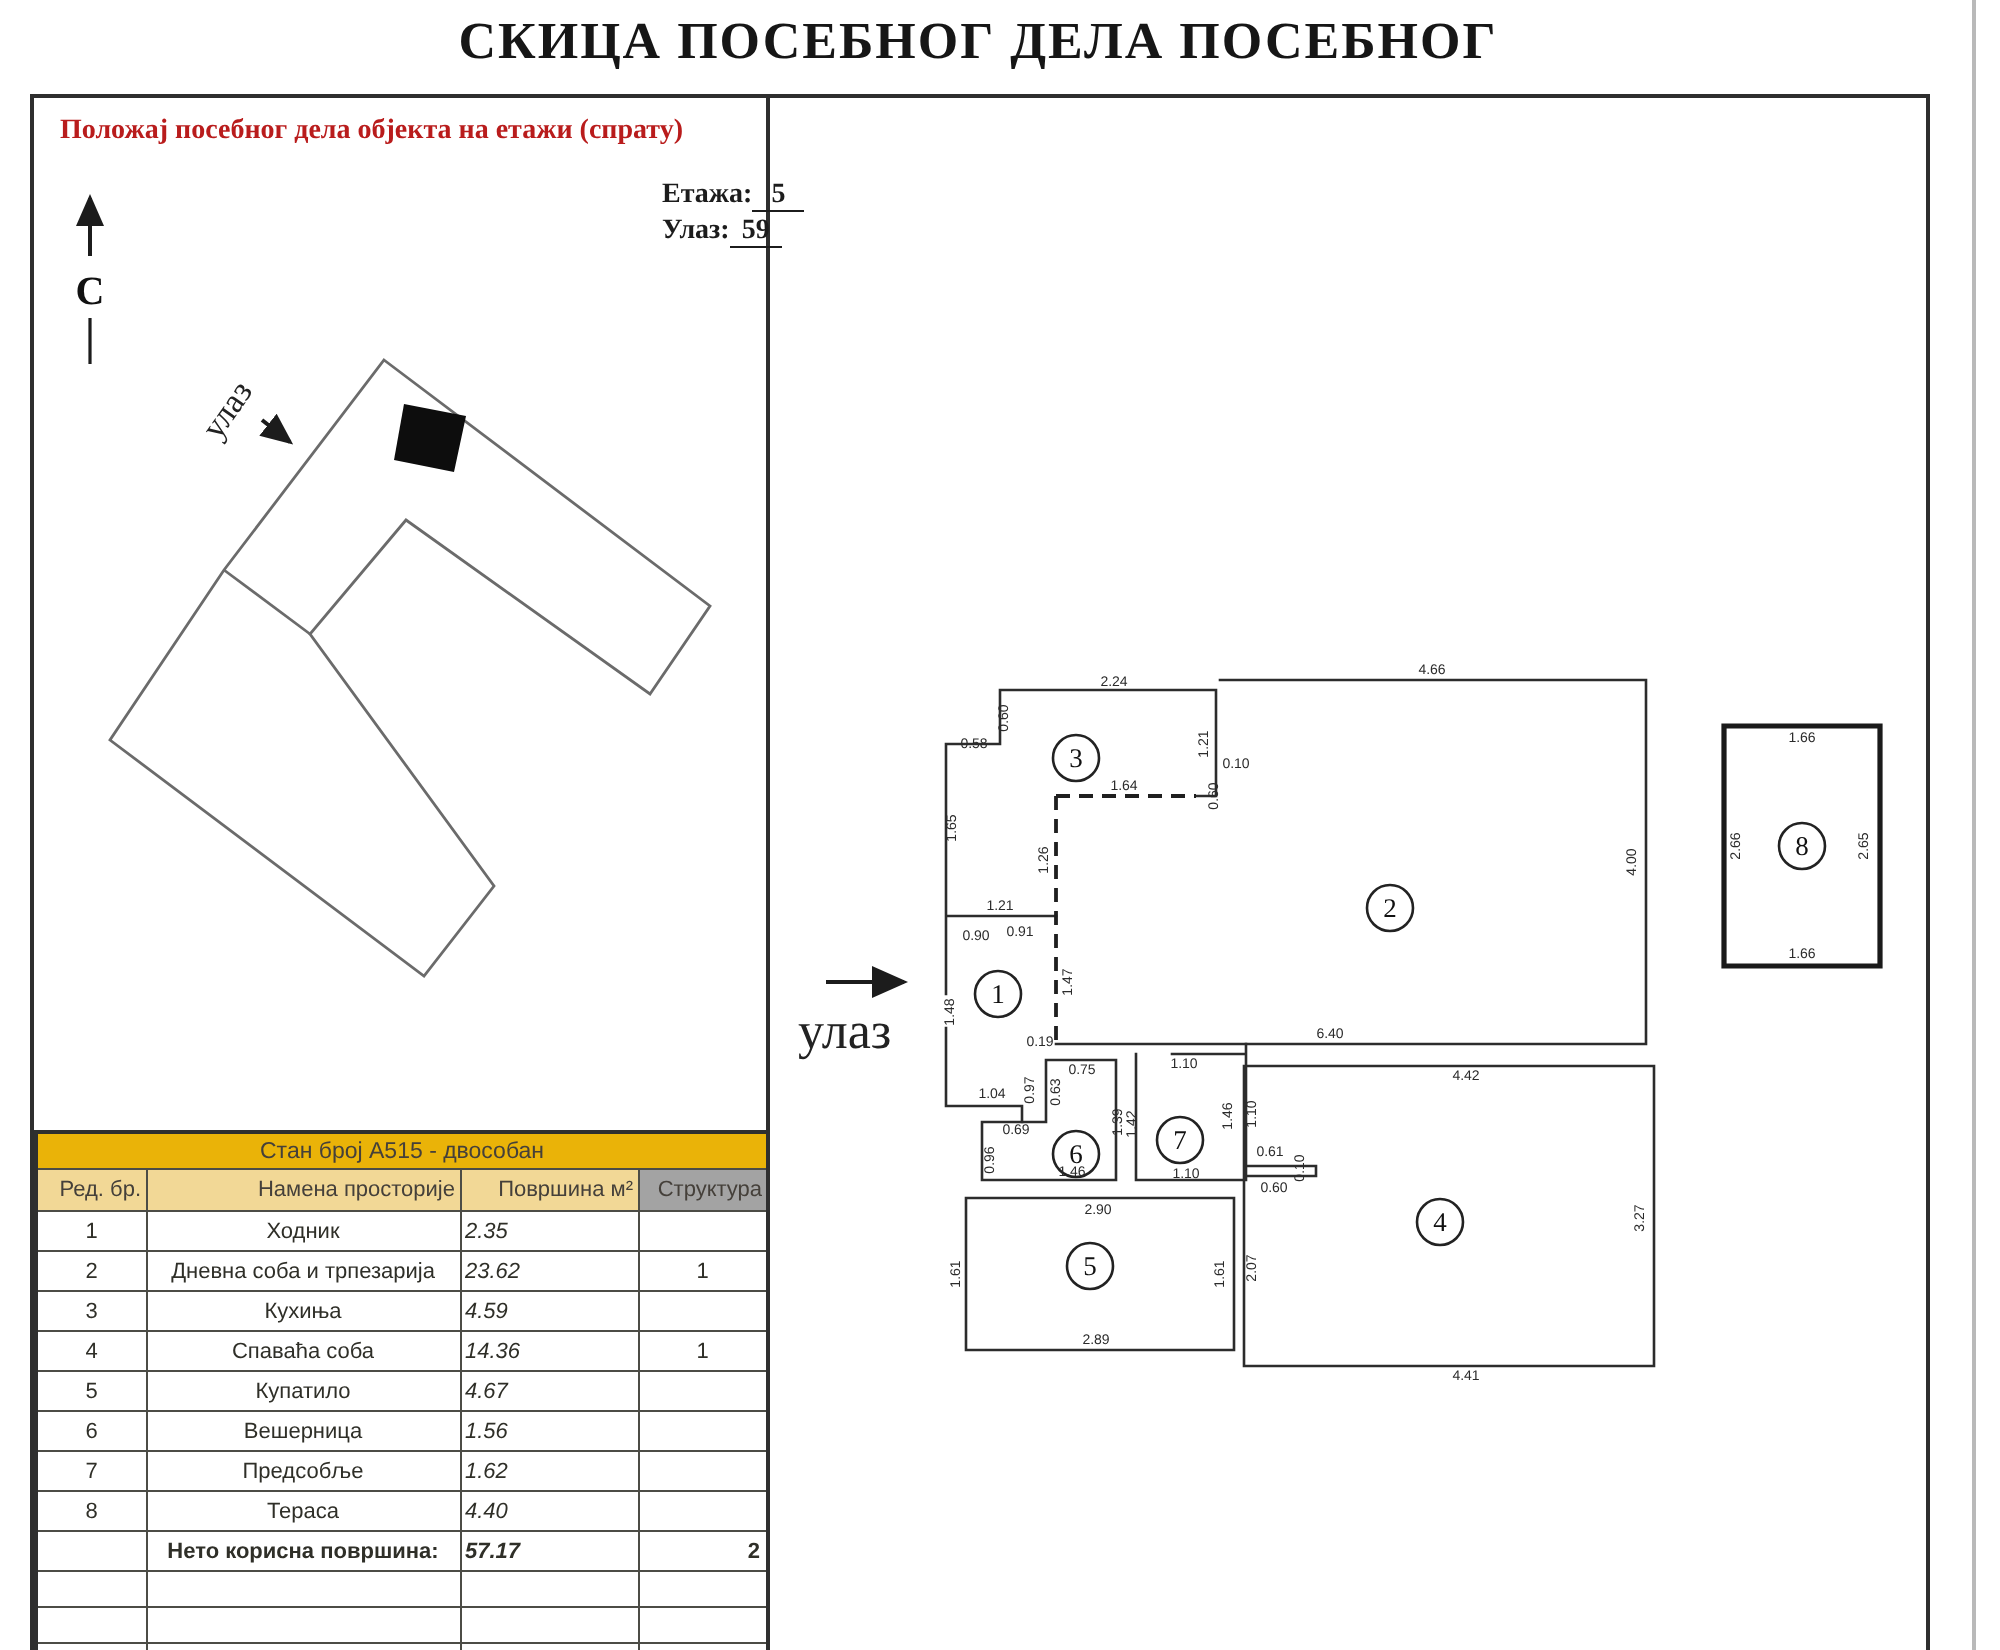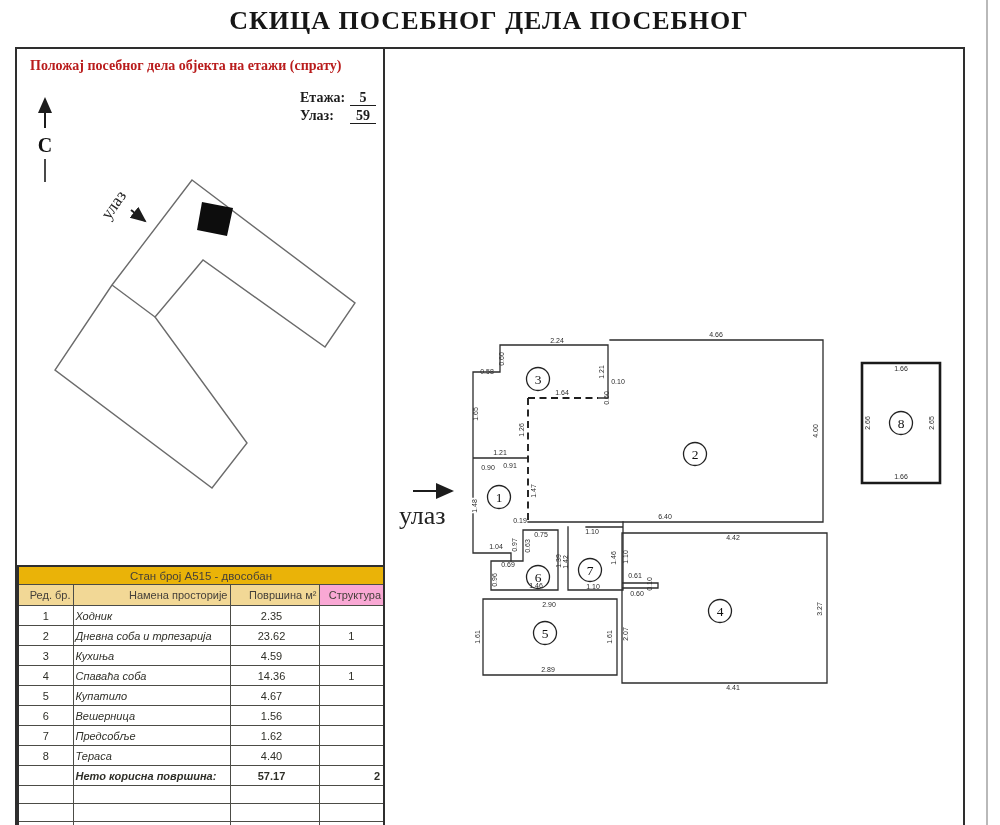--- a/index.html
+++ b/index.html
@@ -9,21 +9,21 @@
          font:600 26px "Liberation Serif",serif;letter-spacing:1px;color:#161616;}
   .main-border{position:absolute;left:15px;top:47px;width:946px;height:790px;
          border:2px solid #2e2e2e;}
   .panel-divider{position:absolute;left:383px;top:47px;width:2px;height:778px;background:#2e2e2e;}
   .scan-edge{position:absolute;left:986px;top:0;width:2px;height:825px;background:#b9b9b9;}
   .loc-heading{position:absolute;left:30px;top:58px;width:350px;
          font:600 14px "Liberation Serif",serif;color:#b91c1c;}
   .floor-block{position:absolute;left:300px;top:90px;width:86px;
          font:600 14px "Liberation Serif",serif;}
   .fb-row{display:flex;margin-bottom:2px;}
-  .fb-label{width:50px;}
+  .fb-label{width:50px;margin-left:31px;}
   .fb-value{display:inline-block;min-width:26px;text-align:center;
          border-bottom:1.4px solid #1c1c1c;line-height:15px;}
   svg{position:absolute;}
   .sketch{left:15px;top:47px;width:369px;height:513px;}
   .plan{left:384px;top:47px;width:579px;height:778px;}
   .bld{fill:#ffffff;stroke:#6b6b6b;stroke-width:1.4;}
   .bld-line{stroke:#6b6b6b;stroke-width:1.4;}
   .arrow{stroke:#1c1c1c;stroke-width:2;}
   .thin{stroke:#1c1c1c;stroke-width:1.6;}
   .north{font:600 20px "Liberation Serif",serif;fill:#111;text-anchor:middle;}
@@ -36,22 +36,22 @@
   .roomc{fill:#fff;stroke:#222;stroke-width:1.3;}
   .roomnum{font:13.5px "Liberation Serif",serif;fill:#111;text-anchor:middle;}
   .apt-table{position:absolute;left:17px;top:565px;width:366px;border-collapse:collapse;
          table-layout:fixed;font-family:"Liberation Sans",sans-serif;color:#2f2f28;}
   .apt-table td,.apt-table th{border:1px solid #4c4c46;font-size:11px;font-weight:normal;
          height:19px;padding:0 2px;overflow:hidden;white-space:nowrap;}
   .apt-table{border:2px solid #2f2f2f;}
   .t-title td{font-size:11.5px;text-align:center;color:#45403a;height:17px;}
   .t-head th{font-size:11px;text-align:right;color:#45403a;height:20px;}
   .c-num{text-align:center;}
-  .c-name{font-style:italic;}
-  .c-area{text-align:center;padding-right:8px !important;}
+  .c-name{text-align:center;}
+  .c-area{text-align:left;padding-right:8px !important;font-style:italic;}
   .c-struct{text-align:center;}
   .t-total .c-name,.t-total .c-area{font-weight:bold;}
   .t-total .c-struct{font-weight:bold;text-align:right;padding-right:3px !important;}
   .empty-row td{height:17px;}
 </style>
 </head>
 <body>
 
 <div class="title">СКИЦА ПОСЕБНОГ ДЕЛА ПОСЕБНОГ</div>
 <div class="main-border"></div>
@@ -95,21 +95,21 @@
       <col style="width:65px">
     </colgroup>
   <thead>
     <tr class="t-title">
       <td colspan="4" style="background: #eab308;">Стан број А515 - двособан</td>
     </tr>
     <tr class="t-head">
       <th style="background: rgb(242, 216, 150);">Ред. бр.</th>
       <th style="background: rgb(242, 216, 150); margin-left: 31px;">Намена просторије</th>
       <th style="background: rgb(242, 216, 150);">Површина м²</th>
-      <th style="background: #f9a8d4; margin-left: 43px;">Структура</th>
+      <th style="background: #a3a3a3; margin-left: 43px;">Структура</th>
     </tr>
   </thead>
   <tbody id="t-body">
       <tr>
         <td class="c-num">1</td>
         <td class="c-name">Ходник</td>
         <td class="c-area">2.35</td>
         <td class="c-struct"></td>
       </tr>
       <tr>

